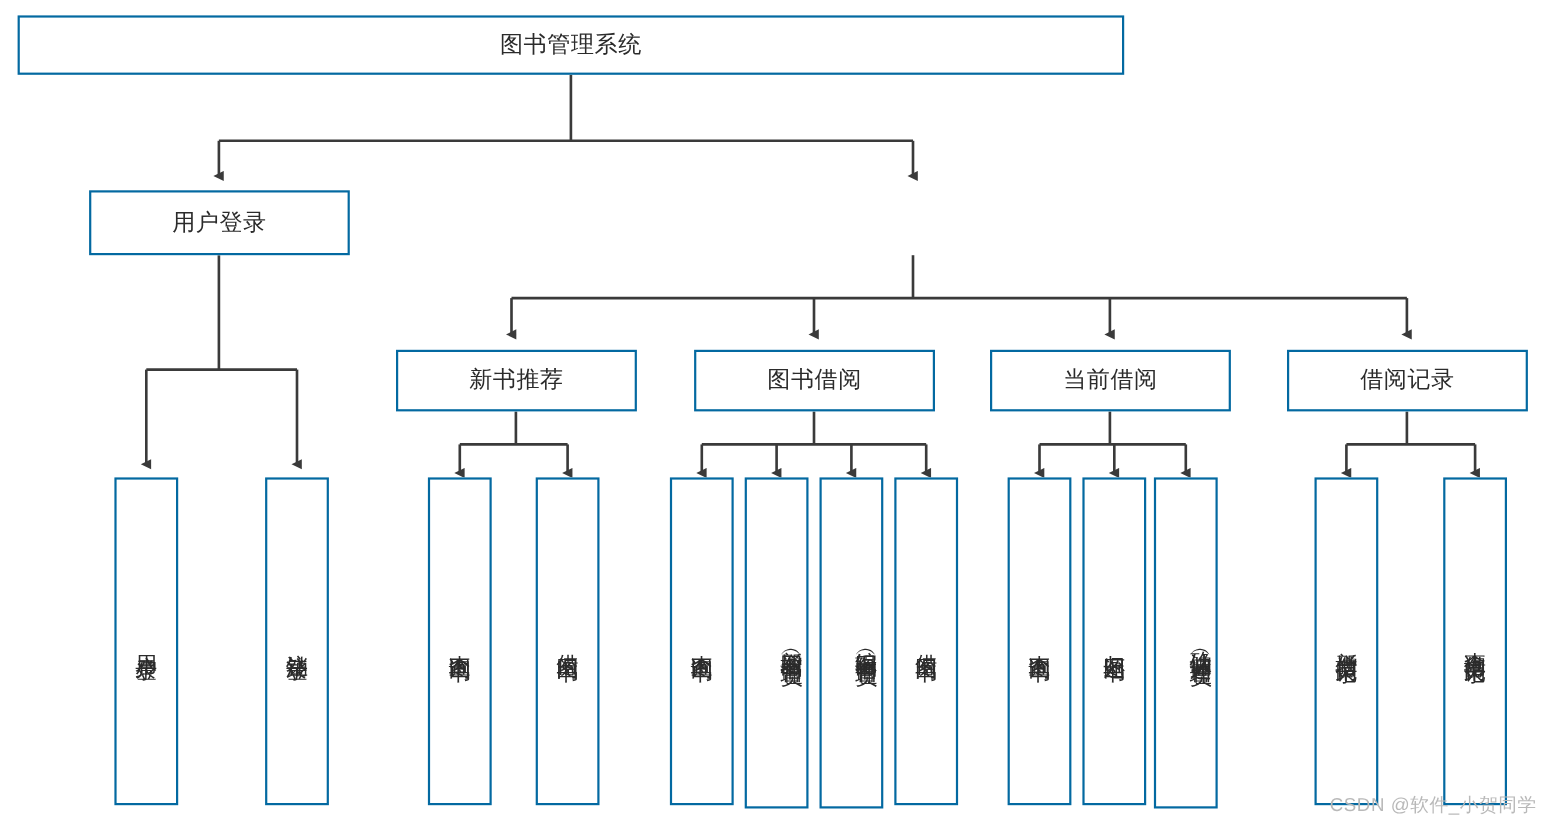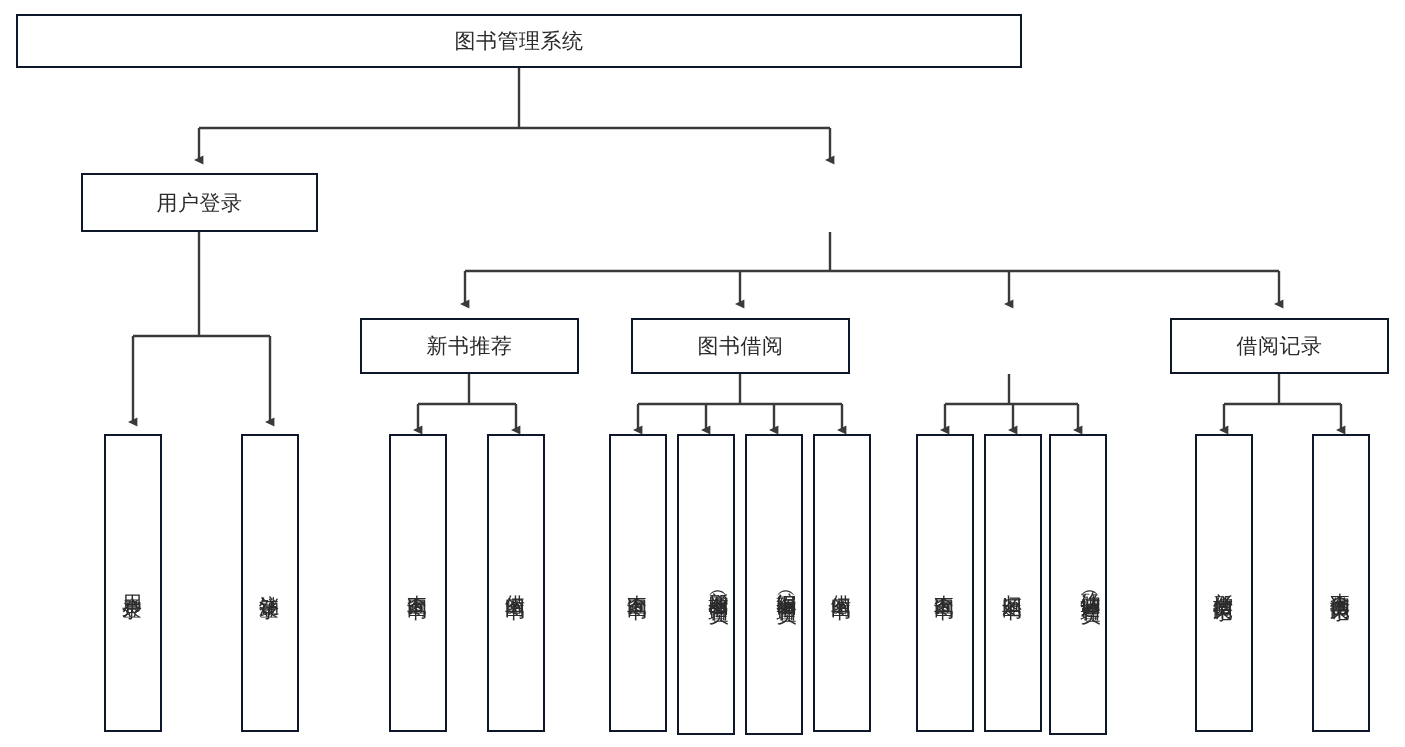--- a/index.html
+++ b/index.html
@@ -21,21 +21,21 @@
     position: absolute;
     left: 0;
     top: 0;
     width: 1405px;
     height: 747px;
     pointer-events: none;
   }
   .node {
     position: absolute;
     box-sizing: border-box;
-    border: 2px solid #0f172a;
+    border: 2px solid #0369a1;
     background: #ffffff;
     display: flex;
     align-items: center;
     justify-content: center;
     color: #2b2b2b;
   }
   .node.horiz {
     font-size: 21px;
     letter-spacing: 0.5px;
     line-height: 1.2;
@@ -131,20 +131,23 @@
   <div class="node horiz" style="left:81px; top:173px; width:237px; height:59px;">
     <span class="label">用户登录</span>
   </div>
 
   <div class="node horiz" style="left:631px; top:318px; width:219px; height:56px;">
     <span class="label">图书借阅</span>
   </div>
   <div class="node horiz" style="left:360px; top:318px; width:219px; height:56px;">
     <span class="label">新书推荐</span>
   </div>
+  <div class="node horiz" style="left:900px; top:318px; width:219px; height:56px;">
+    <span class="label">当前借阅</span>
+  </div>
   <div class="node horiz" style="left:1170px; top:318px; width:219px; height:56px;text-align:right;">
     <span class="label">借阅记录</span>
   </div>
 
   <div class="node vert midalign" style="left:104px; top:434px; width:58px; height:298px;">
     <span class="label">用户登录</span>
   </div>
   <div class="node vert midalign" style="left:241px; top:434px; width:58px; height:298px;">
     <span class="label">注销登录</span>
   </div>
@@ -179,14 +182,15 @@
     <span class="label">确认归还（管理员）</span>
   </div>
 
   <div class="node vert midalign" style="left:1195px; top:434px; width:58px; height:298px;">
     <span class="label">新增借阅记录</span>
   </div>
   <div class="node vert midalign" style="left:1312px; top:434px; width:58px; height:298px;">
     <span class="label">查询借阅记录</span>
   </div>
 
+  <div class="watermark">CSDN @软件_小贺同学</div>
 
 </div>
 
 </body></html>

